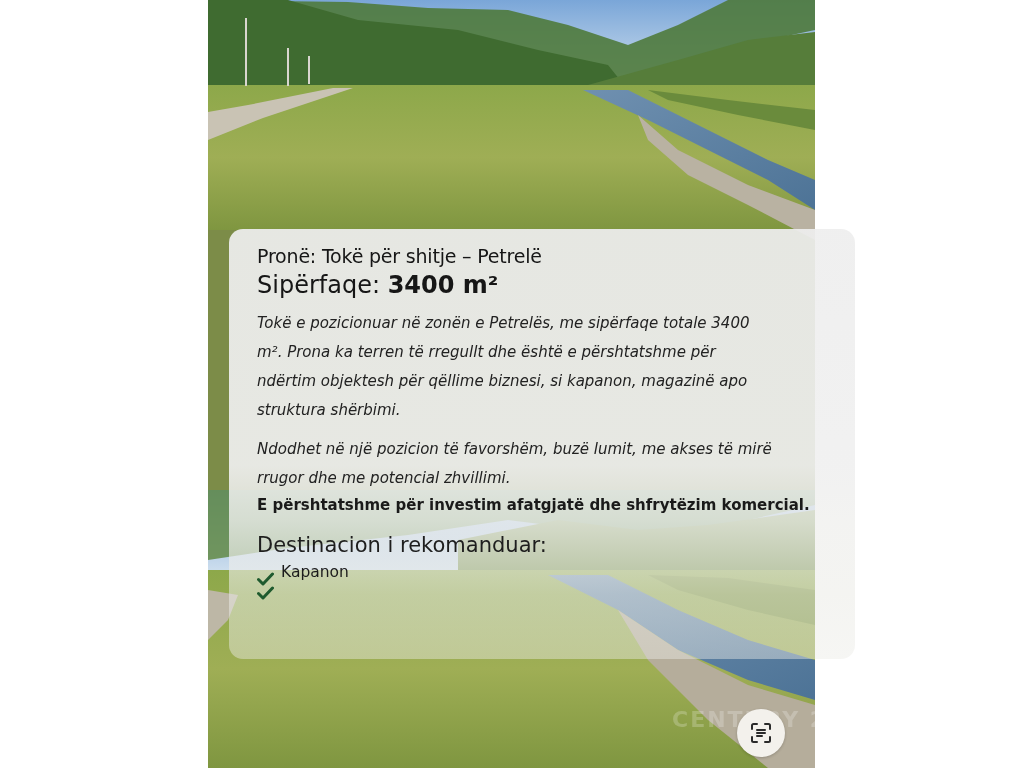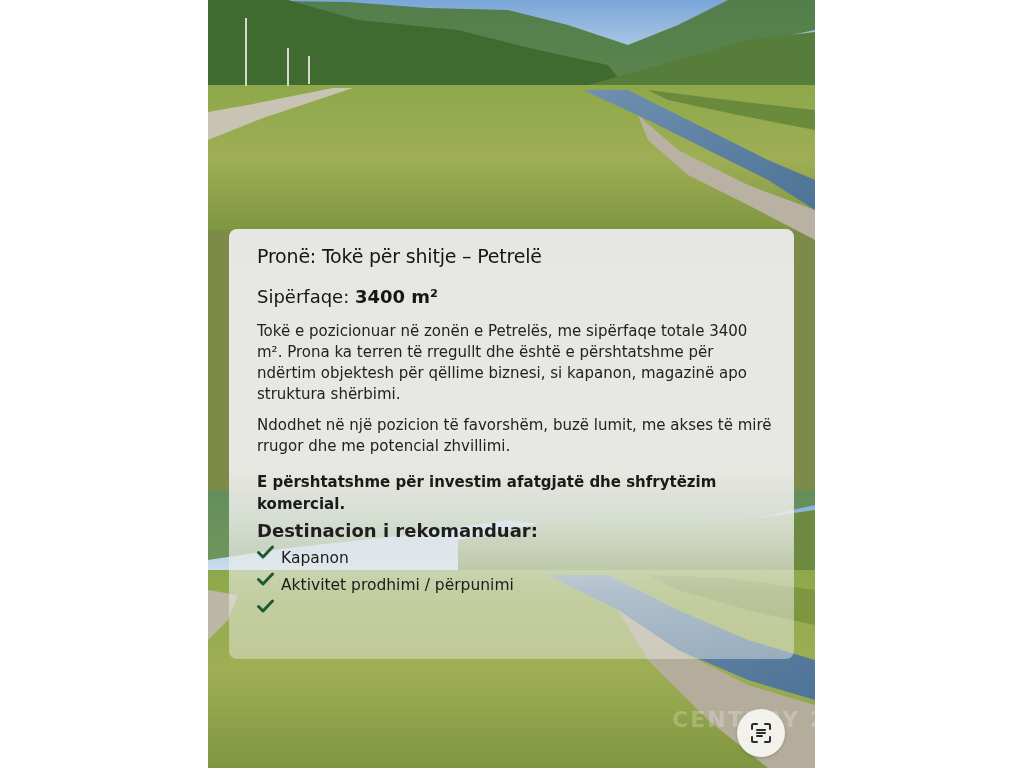--- a/index.html
+++ b/index.html
@@ -6,40 +6,40 @@
     html, body { width: 1024px; height: 768px; background: #ffffff; overflow: hidden; }
     body { font-family: "DejaVu Sans", "Liberation Sans", sans-serif; position: relative; }
 
     .photo {
       position: absolute; left: 208px; top: 0; width: 607px; height: 768px; overflow: hidden;
       background: #7c8c48;
     }
     .photo svg.scene { position: absolute; left: 0; top: 0; width: 607px; height: 768px; }
 
     .card {
-      position: absolute; left: 229px; top: 229px; width: 565px; height: 430px;
-      border-radius: 8px;
+      position: absolute; left: 229px; top: 229px; width: 626px; height: 430px;
+      border-radius: 14px;
       background: linear-gradient(to bottom,
         rgba(238,238,238,0.93) 0%,
         rgba(240,240,240,0.92) 55%,
         rgba(240,240,238,0.80) 68%,
         rgba(235,235,230,0.55) 85%,
         rgba(235,235,230,0.45) 100%);
       padding: 14px 0 0 28px;
       color: #1b1b1b;
     }
     .card .title { font-size: 19px; font-weight: 500; letter-spacing: -0.2px; line-height: 26px; color: #161616; }
-    .card .area { font-size: 18px; line-height: 28px; margin-top: 14px; color: #161616; }
+    .card .area { font-size: 24px; line-height: 28px; margin-top: 2px; color: #161616; }
     .card .area .sup-num { font-weight: 600; }
-    .card p.desc { font-size: 15px; line-height: 21px; margin-top: 10px; width: 520px; color: #222; }
+    .card p.desc { font-size: 15px; line-height: 29px; margin-top: 10px; width: 520px; color: #222; font-style: italic; }
     .card p.desc2 { }
-    .card p.emph { font-size: 15px; font-weight: 600; line-height: 22px; margin-top: 14px; color: #1a1a1a; }
-    .card .dest-label { font-size: 18px; font-weight: 700; margin-top: 4px; line-height: 24px; color: #1e1e1e; }
+    .card p.emph { font-size: 15px; font-weight: 600; line-height: 22px; margin-top: 1px; color: #1a1a1a; }
+    .card .dest-label { font-size: 21px; font-weight: 400; margin-top: 17px; line-height: 24px; color: #1e1e1e; }
     .card ul { list-style: none; margin-top: 2px; }
-    .card li { font-size: 15.5px; line-height: 27px; display: flex; align-items: flex-start; color: #1c1c1c; }
+    .card li { font-size: 15.5px; line-height: 27px; display: flex; align-items: flex-end; color: #1c1c1c; }
     .card li .check { width: 17px; height: 14px; margin-right: 7px; display: inline-block; }
 
     .watermark {
       position: absolute; left: 672px; top: 707px; font-size: 22px; letter-spacing: 2px;
       color: rgba(255,255,255,0.22); font-weight: 600;
     }
     .scan-btn {
       position: absolute; left: 737px; top: 709px; width: 48px; height: 48px; border-radius: 50%;
       background: #f3f1ec; display: flex; align-items: center; justify-content: center;
       box-shadow: 0 1px 3px rgba(0,0,0,0.2);
@@ -107,26 +107,20 @@
     <li>
       <svg class="check" viewBox="0 0 17 14">
           <path d="M1.5,7.5 L6,12 L15.5,2" fill="none" stroke="#1f5a2e" stroke-width="3" stroke-linecap="round" stroke-linejoin="round"></path>
         </svg>
       <span>Kapanon</span>
     </li>
     <li>
       <svg class="check" viewBox="0 0 17 14">
           <path d="M1.5,7.5 L6,12 L15.5,2" fill="none" stroke="#1f5a2e" stroke-width="3" stroke-linecap="round" stroke-linejoin="round"></path>
         </svg>
-      <span>Aktivitet prodhimi / përpunimi</span>
-    </li>
-    <li>
-      <svg class="check" viewBox="0 0 17 14">
-          <path d="M1.5,7.5 L6,12 L15.5,2" fill="none" stroke="#1f5a2e" stroke-width="3" stroke-linecap="round" stroke-linejoin="round"></path>
-        </svg>
     </li>
   </ul>
 </div>
 
 <div class="watermark">CENTURY 21</div>
 
 <div class="scan-btn">
   <svg width="24" height="24" viewBox="0 0 24 24">
     <path d="M3,8 V4.5 A1.5,1.5 0 0 1 4.5,3 H8" fill="none" stroke="#2a2a2a" stroke-width="2" stroke-linecap="round"></path>
     <path d="M16,3 H19.5 A1.5,1.5 0 0 1 21,4.5 V8" fill="none" stroke="#2a2a2a" stroke-width="2" stroke-linecap="round"></path>

